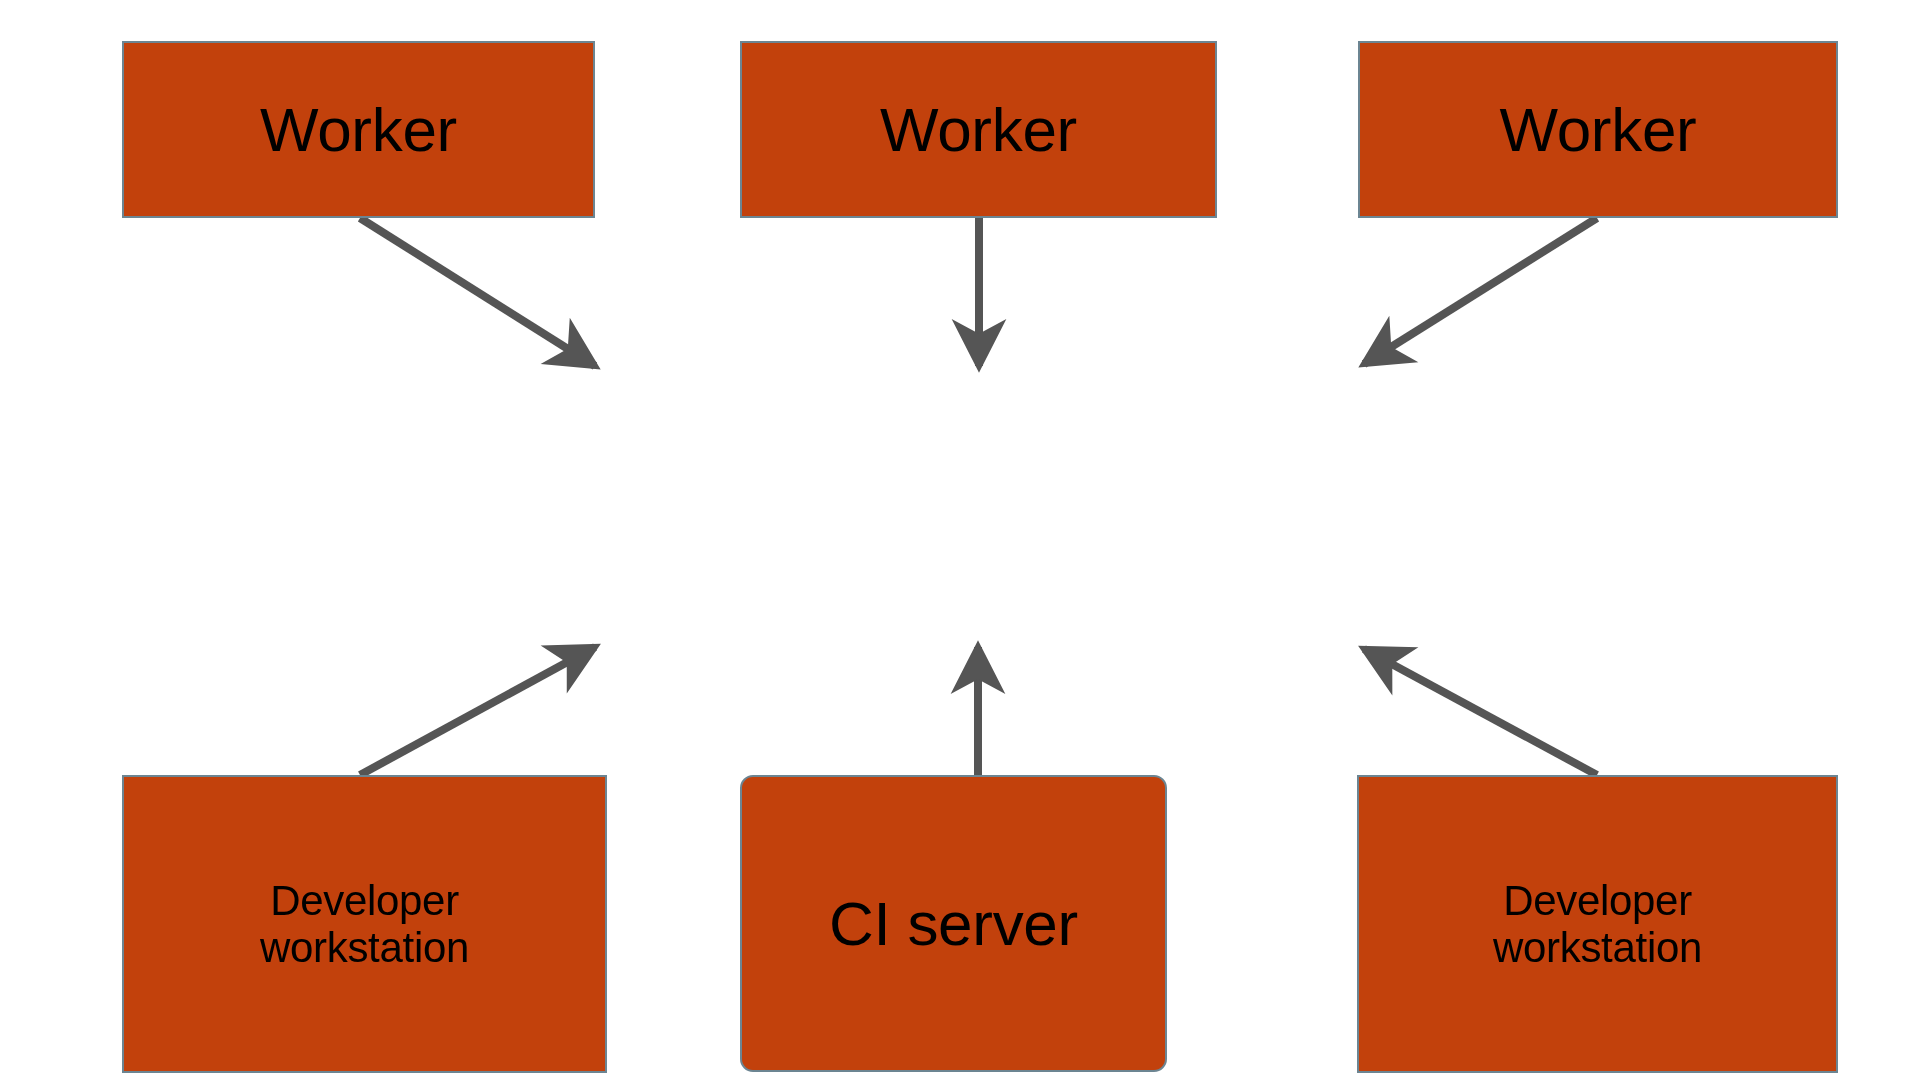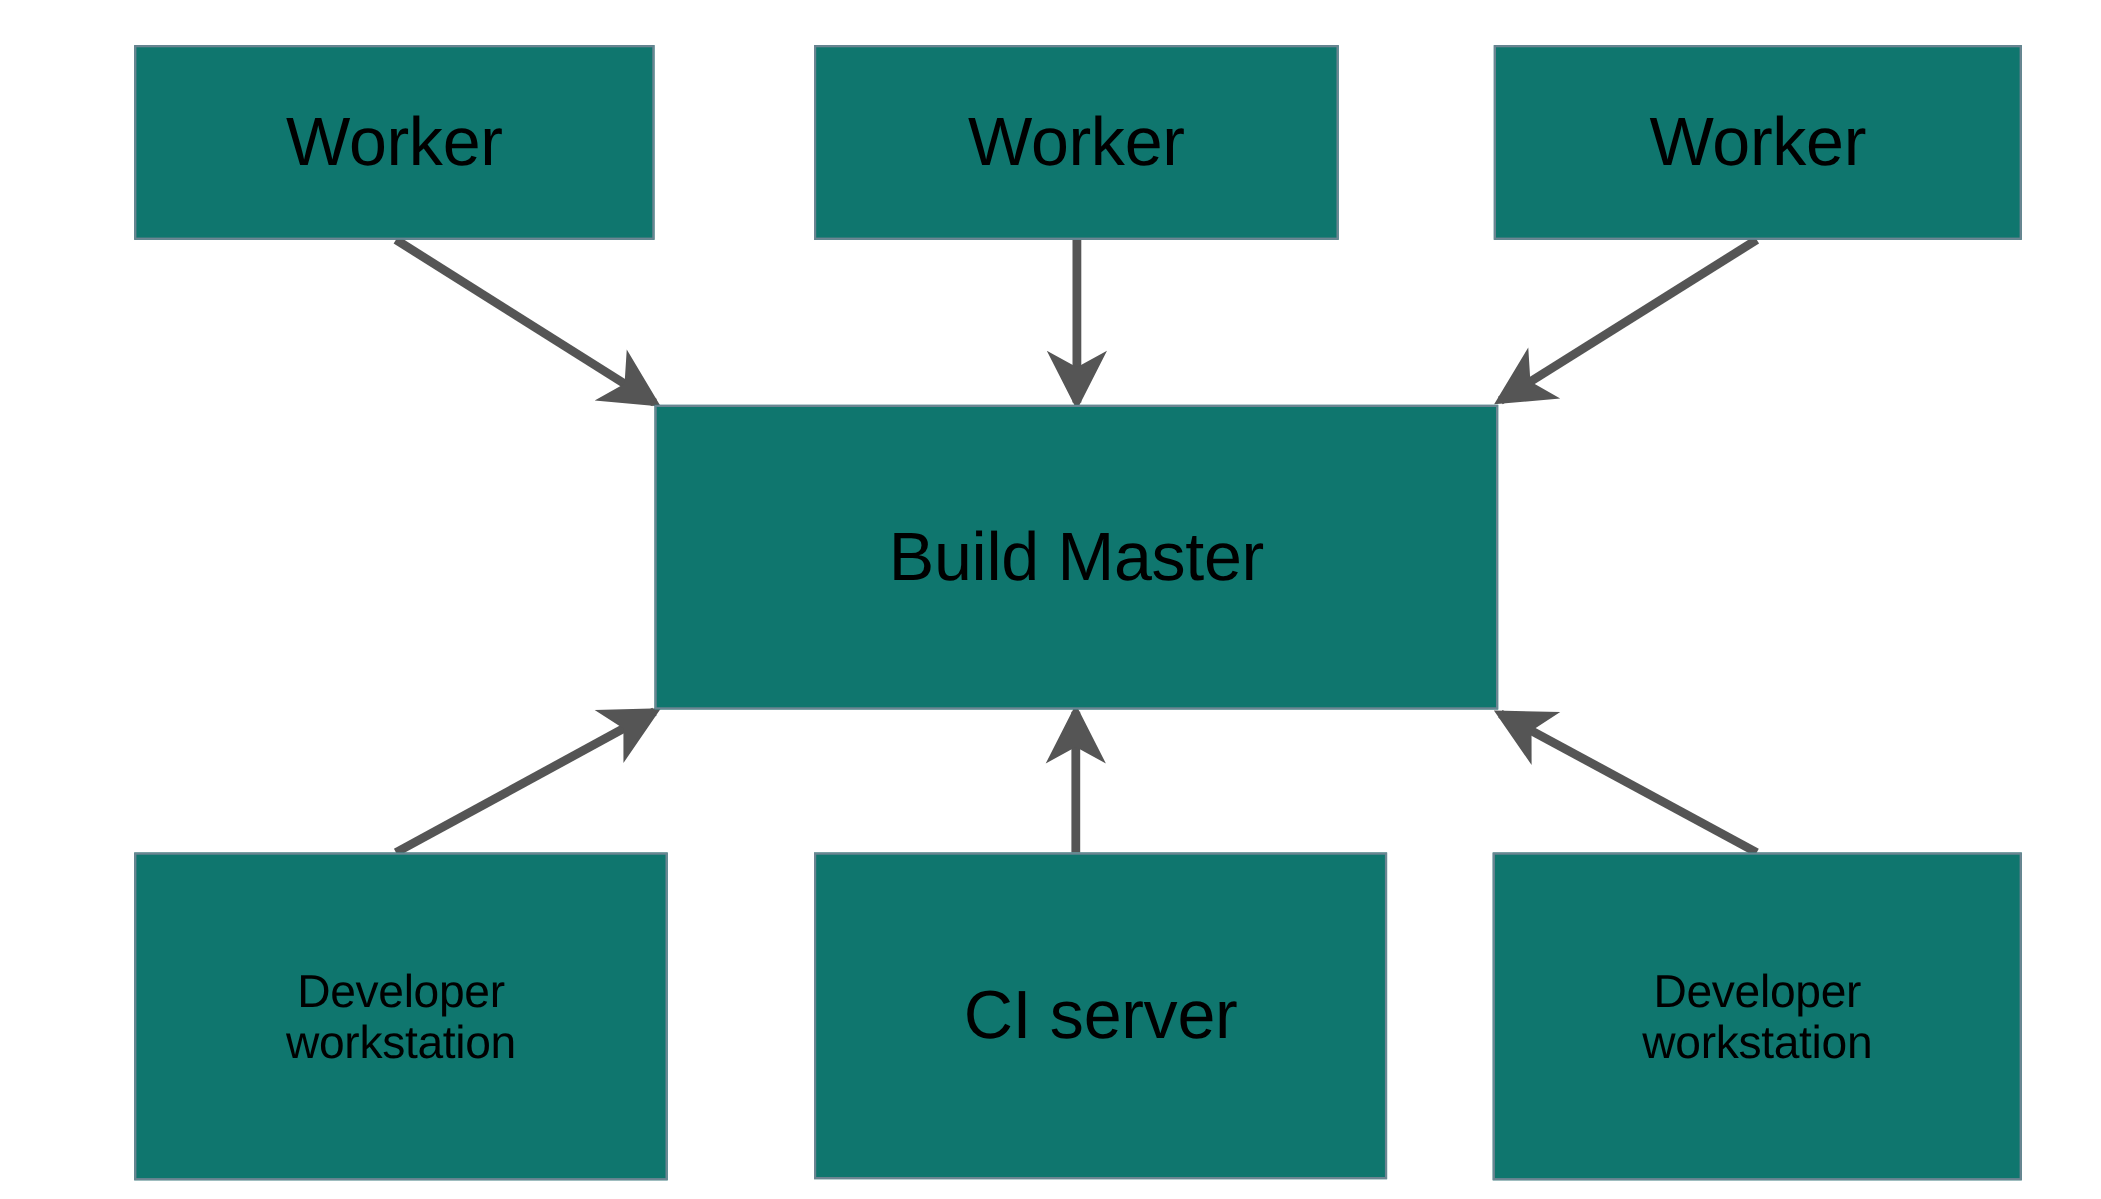--- a/index.html
+++ b/index.html
@@ -21,21 +21,21 @@
     position: absolute;
     left: 0;
     top: 0;
     width: 1910px;
     height: 1090px;
     pointer-events: none;
   }
   .node {
     position: absolute;
     box-sizing: border-box;
-    background: #0f766e;
+    background: #c2410c;
     border: 2px solid #6c8592;
     display: flex;
     align-items: center;
     justify-content: center;
     text-align: center;
   }
   .node-label {
     color: #000000;
     font-weight: 400;
     line-height: 1.12;
@@ -48,21 +48,21 @@
   .lbl-workstation { font-size: 42px; }
 
   
   #node-worker-left   { left: 122px;  top: 41px;  width: 473px; height: 177px; }
   #node-worker-center { left: 740px;  top: 41px;  width: 477px; height: 177px; }
   #node-worker-right  { left: 1358px; top: 41px;  width: 480px; height: 177px; }
   
   #node-build-master  { left: 595px;  top: 368px; width: 767px; height: 277px; }
   
   #node-dev-left      { left: 122px;  top: 775px; width: 485px; height: 298px; }
-  #node-ci-server     { left: 740px;  top: 775px; width: 521px; height: 297px; }
+  #node-ci-server     { left: 740px;  top: 775px; width: 427px; height: 297px; border-radius: 13px; }
   #node-dev-right     { left: 1357px; top: 775px; width: 481px; height: 298px; }
 </style>
 </head>
 <body>
 
 <div id="canvas">
 
   <svg id="arrow-layer" viewBox="0 0 1910 1090" width="1910" height="1090" xmlns="http://www.w3.org/2000/svg">
     <defs>
       <marker id="barb" viewBox="0 0 12 12" refX="10.2" refY="6" markerWidth="7.2" markerHeight="7.2" orient="auto-start-reverse" markerUnits="strokeWidth">
@@ -100,23 +100,20 @@
   </div>
 
   <div class="node" id="node-worker-center">
     <span class="node-label lbl-worker">Worker</span>
   </div>
 
   <div class="node" id="node-worker-right">
     <span class="node-label lbl-worker">Worker</span>
   </div>
 
-  <div class="node" id="node-build-master">
-    <span class="node-label lbl-master">Build Master</span>
-  </div>
 
   <div class="node" id="node-dev-left">
     <span class="node-label lbl-workstation">Developer
 workstation</span>
   </div>
 
   <div class="node" id="node-ci-server">
     <span class="node-label lbl-ci">CI server</span>
   </div>
 

